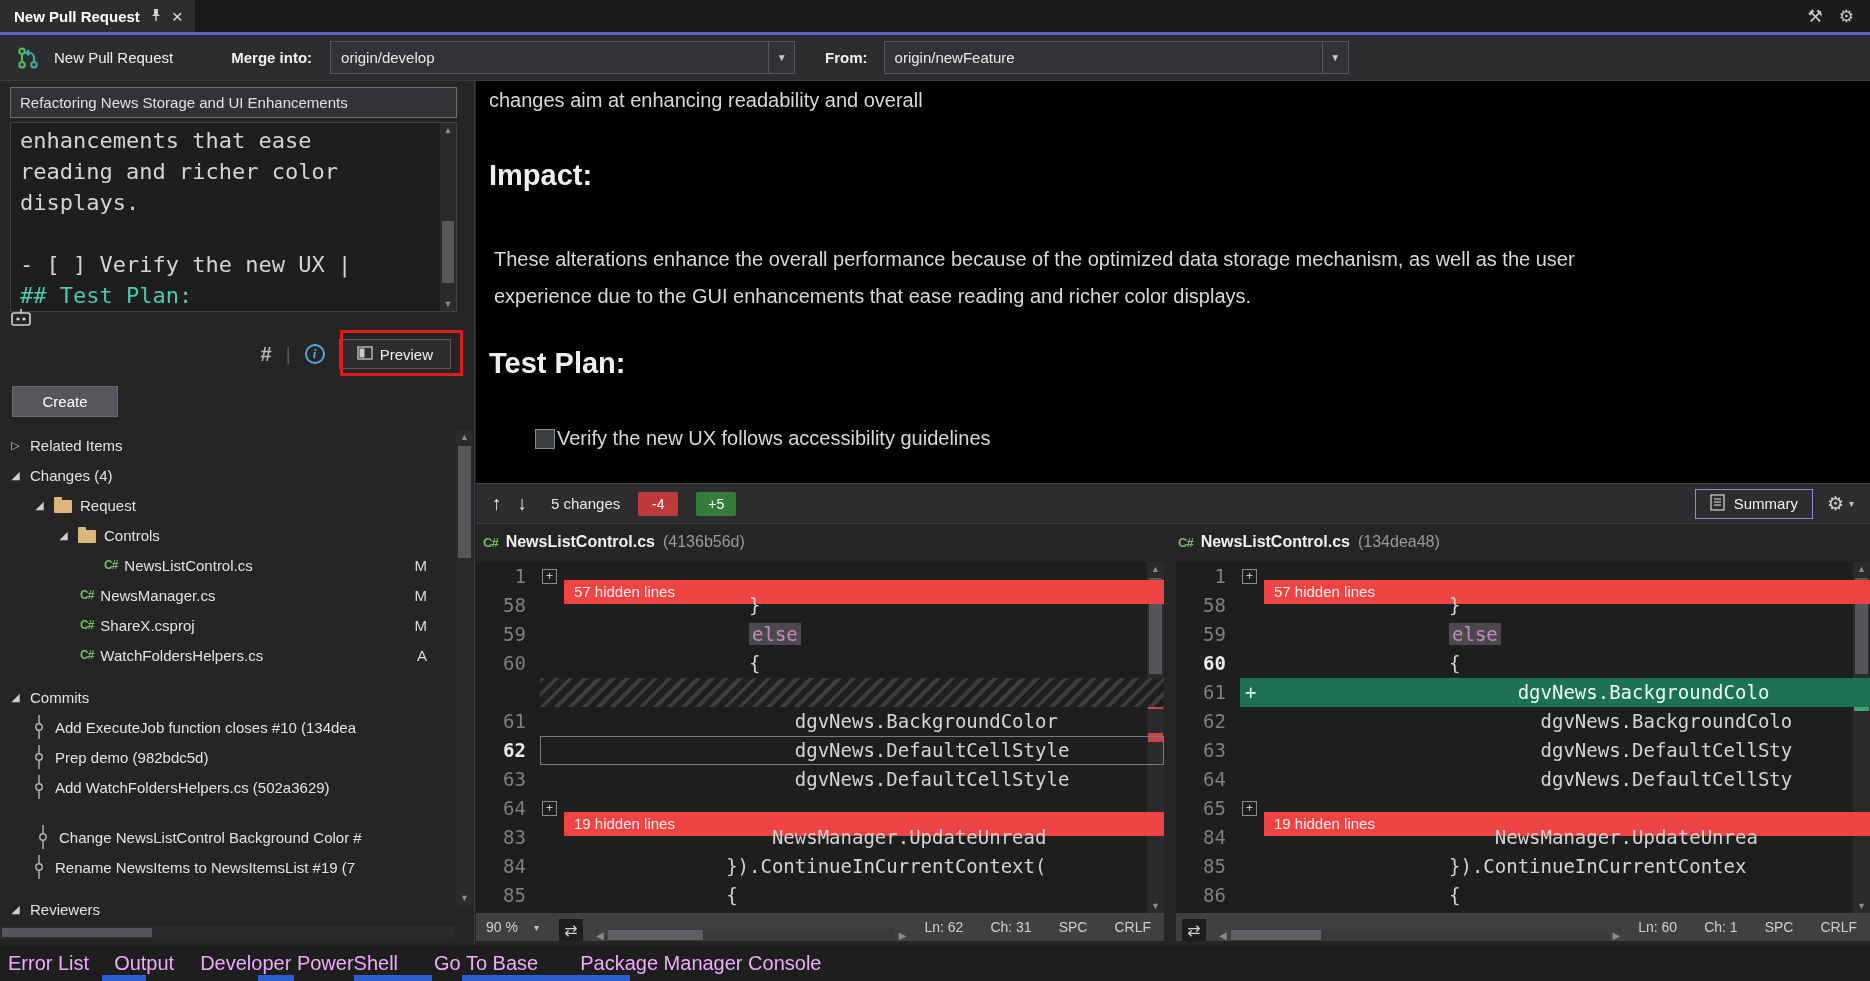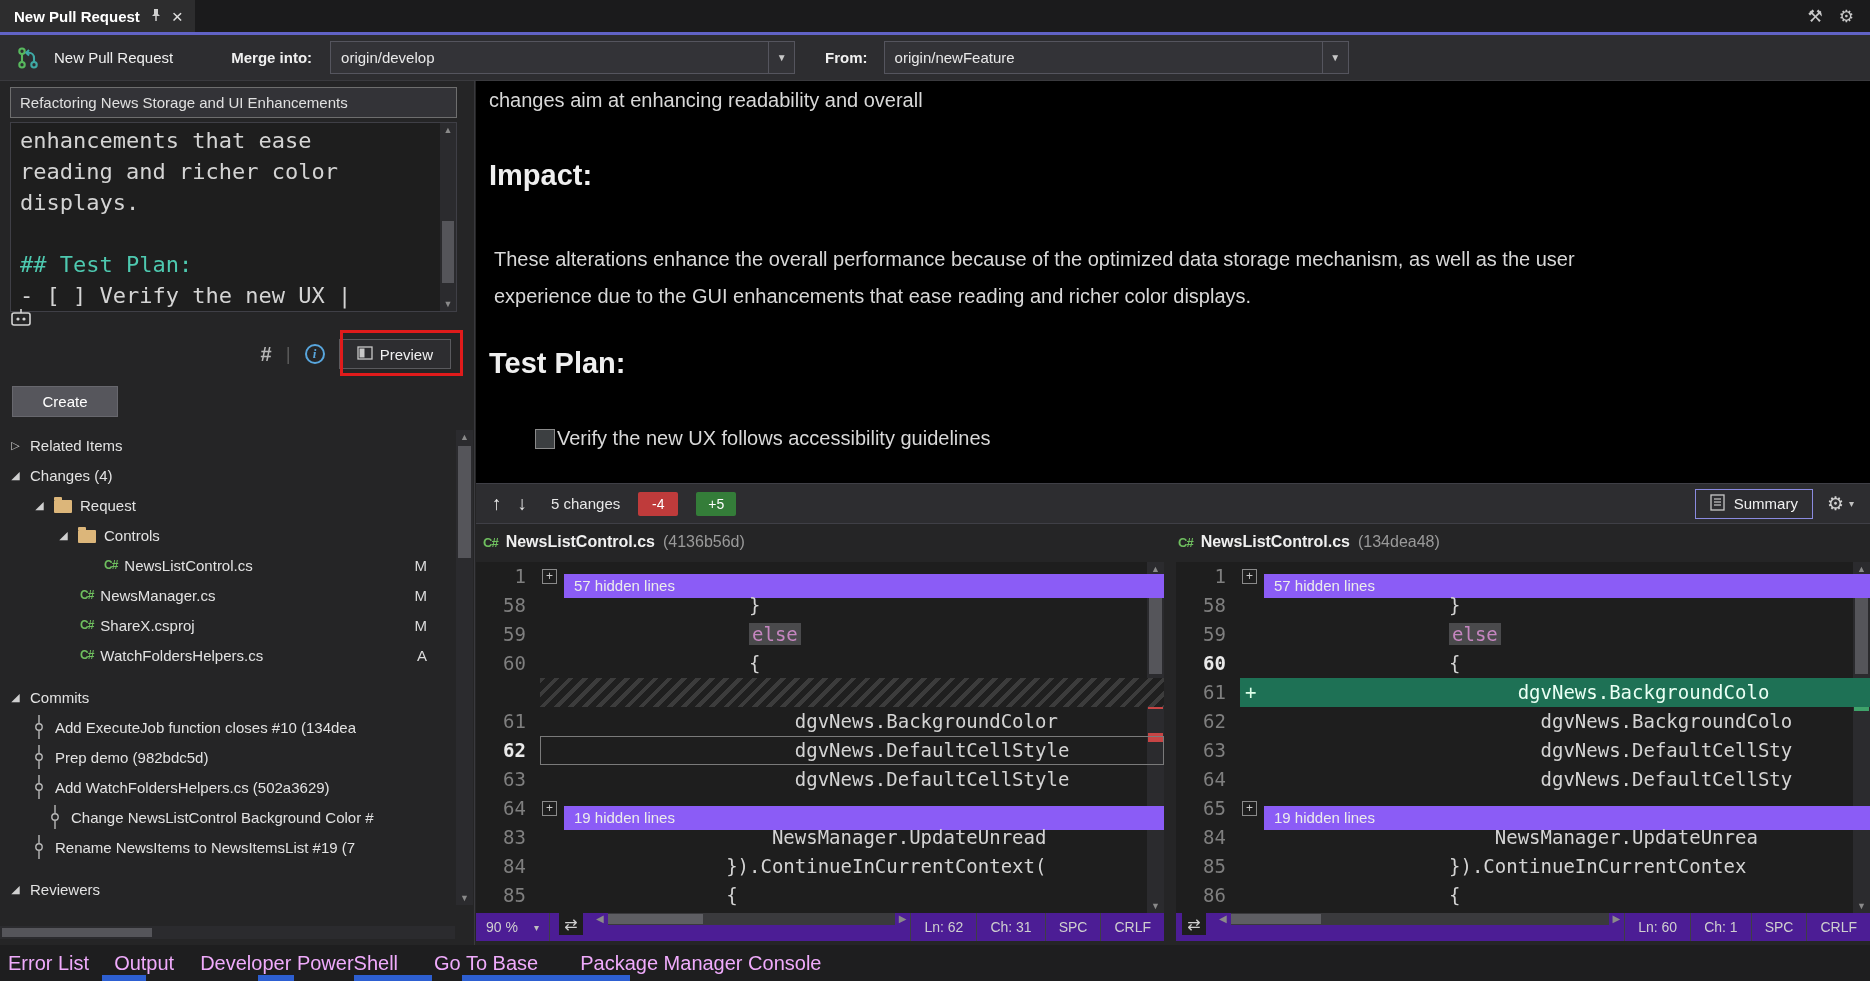--- a/index.html
+++ b/index.html
@@ -93,33 +93,33 @@
   .diff-panes{position:absolute;left:476px;top:562px;width:1394px;height:351px;display:flex}
   .code-pane{position:relative;background:#1e1e1e;overflow:hidden}
   .code-pane.left{width:688px;margin-right:12px}
   .code-pane.right{width:694px}
   .code-row{display:flex;height:29px;line-height:29px;font-size:19px;font-family:"DejaVu Sans Mono",monospace;color:#d4d4d4}
   .gutter{width:64px;text-align:right;padding-right:14px;color:#7f7f7f;flex:none}
   .gutter.num-current{color:#eaeaea;font-weight:bold}
   .row-main{flex:1;display:flex;min-width:0;position:relative;white-space:pre}
   .boxspacer{width:26px;flex:none}
   .expand-box{width:15px;height:15px;border:1px solid #8a8a8a;color:#c8c8c8;font-size:12px;line-height:13px;text-align:center;margin:7px 7px 0 2px;flex:none;font-family:"Liberation Sans",sans-serif}
-  .hidden-bar{flex:1;margin-top:12px;height:24px;line-height:24px;background:#8b5cf6;color:#ececec;font-family:"Liberation Sans",sans-serif;font-size:15px;padding-left:10px}
+  .hidden-bar{flex:1;margin-top:18px;height:24px;line-height:24px;background:#ef4444;color:#ececec;font-family:"Liberation Sans",sans-serif;font-size:15px;padding-left:10px}
   .hatch{flex:1;background:repeating-linear-gradient(135deg,#3c3c3c 0 4px,#1f1f1f 4px 10px)}
   .kw{color:var(--keyword,#c586c0);background:#4a4a4c;padding:0 3px}
   .current-line{outline:1px solid #7a7a7a;outline-offset:-1px}
   .added-row{background:var(--add_green,#1e7155);color:#eafff4}
   .added-row .plus{width:26px;flex:none;padding-left:5px;color:#dcffe9}
   .codetext{white-space:pre;overflow:hidden}
   .pane-scroll{position:absolute;right:0;top:0;width:17px;height:100%;background:#2b2b2e}
   .sb-mark{position:absolute;left:1px;right:1px;height:9px}
 
   
   .diff-status{position:absolute;left:476px;top:913px;width:1394px;height:28px;display:flex;font-size:14px;color:#cfcfcf}
-  .status-bar{background:#4c1d95;display:flex;align-items:flex-start}
+  .status-bar{background:#404040;display:flex;align-items:flex-end}
   .status-left{width:688px;margin-right:12px}
   .status-right{width:694px}
   .zoom-combo{display:flex;align-items:center;height:100%;padding:0 10px;gap:16px;border-right:1px solid #3f3f46}
   .compare-ico{margin:0 9px;font-size:16px;color:#cfcfcf;background:#1e1e1e;width:24px;height:22px;display:flex;align-items:center;justify-content:center;flex:none}
   .h-arrow{color:#8a8a8a;font-size:10px;margin:0 4px}
   .htrack{flex:1;height:12px;background:#3a3a3d;position:relative}
   .hthumb{position:absolute;top:1px;height:10px;background:#5e5e63}
   .stat-cell{padding:0 13px;border-left:1px solid #3f3f46;height:100%;display:flex;align-items:center;white-space:nowrap}
 
   
@@ -168,21 +168,21 @@
     <span class="cmd-label label-from">From:</span>
     <div class="combo" id="combo-from">
       <span class="val">origin/newFeature</span>
       <span class="arrow">▼</span>
     </div>
   </div>
 
   <div class="leftpanel">
     <input class="pr-title-input" readonly="" value="Refactoring News Storage and UI Enhancements" style="">
     <div class="desc-editor">
-      <div class="desc-lines"><div class="desc-line">enhancements that ease</div><div class="desc-line">reading and richer color</div><div class="desc-line">displays.</div><div class="desc-line">&nbsp;</div><div class="desc-line teal">## Test Plan:</div><div class="desc-line">- [ ] Verify the new UX |</div></div>
+      <div class="desc-lines"><div class="desc-line">enhancements that ease</div><div class="desc-line">reading and richer color</div><div class="desc-line">displays.</div><div class="desc-line">&nbsp;</div><div class="desc-line">- [ ] Verify the new UX |</div><div class="desc-line teal">## Test Plan:</div></div>
       <div class="sb-v desc-scroll">
         <span class="sb-arrow" style="top:0">▲</span>
         <div class="sb-thumb" style="top:98px;height:62px"></div>
         <span class="sb-arrow" style="bottom:0">▼</span>
       </div>
     </div>
     <span class="bot-badge">
       <svg width="22" height="18" viewBox="0 0 22 18">
           <rect x="2" y="5" width="18" height="12" rx="2" fill="none" stroke="#d4d4d4" stroke-width="1.6"></rect>
           <circle cx="8" cy="11" r="1.6" fill="#d4d4d4"></circle>
@@ -270,21 +270,21 @@
         <div class="tree-row" style="padding-left: 32px;">
           <span class="commit-ico">
             <svg width="14" height="24" viewBox="0 0 14 24">
               <line x1="7" y1="0" x2="7" y2="8" stroke="#b8b8b8" stroke-width="1.4"></line>
               <circle cx="7" cy="12" r="3.2" fill="none" stroke="#b8b8b8" stroke-width="1.4"></circle>
               <line x1="7" y1="16" x2="7" y2="24" stroke="#b8b8b8" stroke-width="1.4"></line>
             </svg>
           </span>
           <span style="overflow: hidden;">Add WatchFoldersHelpers.cs  (502a3629)</span>
         </div>
-        <div class="tree-row" style="padding-left: 48px;">
+        <div class="tree-row" style="padding-left: 36px; margin-top: 20px;">
           <span class="commit-ico">
             <svg width="14" height="24" viewBox="0 0 14 24">
               <line x1="7" y1="0" x2="7" y2="8" stroke="#b8b8b8" stroke-width="1.4"></line>
               <circle cx="7" cy="12" r="3.2" fill="none" stroke="#b8b8b8" stroke-width="1.4"></circle>
               <line x1="7" y1="16" x2="7" y2="24" stroke="#b8b8b8" stroke-width="1.4"></line>
             </svg>
           </span>
           <span style="overflow: hidden;">Change NewsListControl Background Color #</span>
         </div>
         <div class="tree-row" style="padding-left: 32px;">

